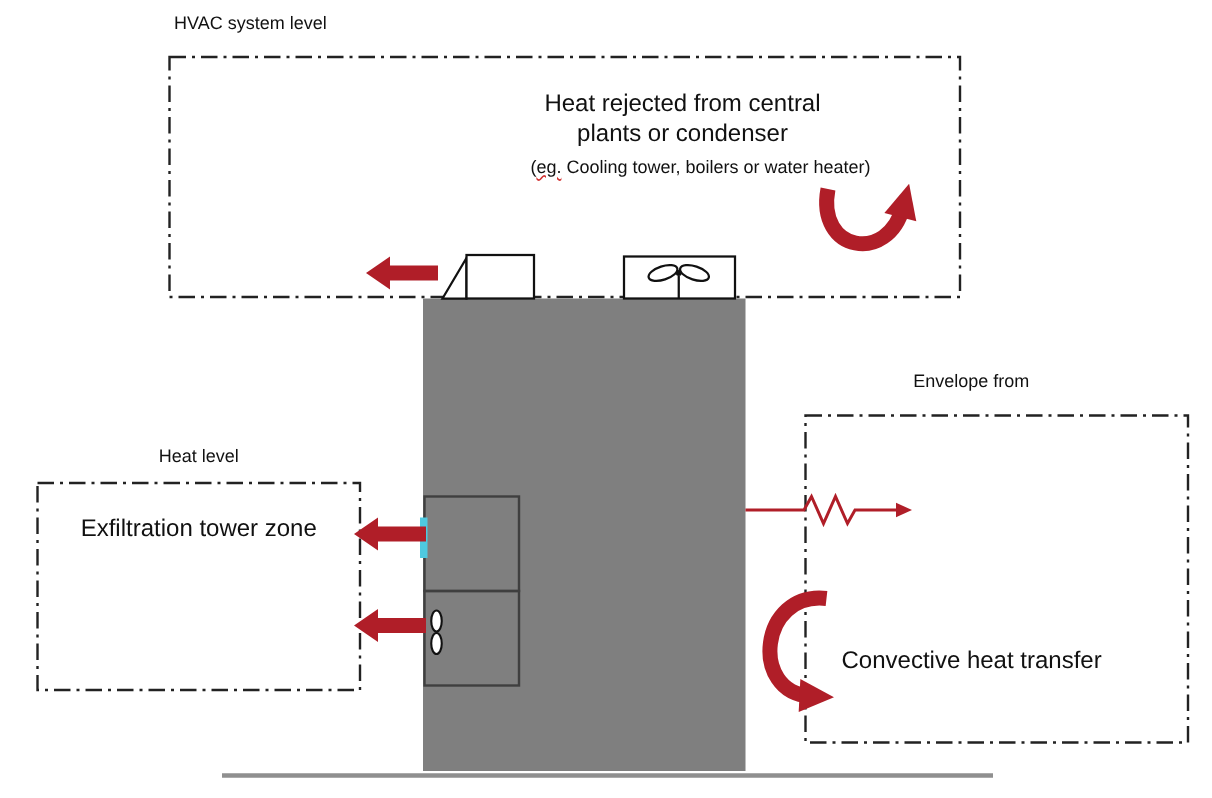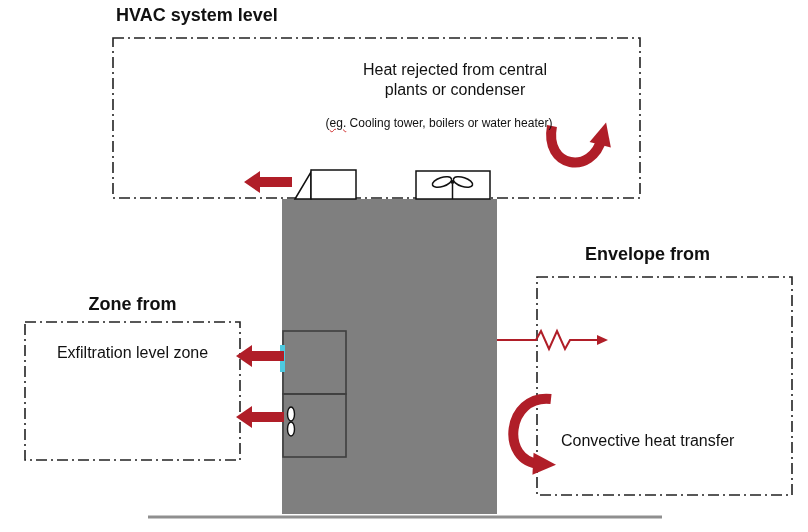--- a/index.html
+++ b/index.html
@@ -2,21 +2,21 @@
 <html><head>
 <meta charset="utf-8">
 <style>
   html,body{margin:0;padding:0;background:#ffffff;}
   .stage{
     position:relative;width:808px;height:532px;background:#ffffff;
     font-family:"Liberation Sans",sans-serif;color:#111111;overflow:hidden;
   }
   .stage svg{position:absolute;left:0;top:0;}
   .label{position:absolute;font-size:16px;line-height:20px;white-space:pre-line;}
-  .title{font-weight:bold;font-size:18px;}
+  .title{font-weight:normal;font-size:12px;}
   .center{text-align:center;}
   .sub{font-size:12px;line-height:15px;white-space:nowrap;}
   .eg{text-decoration:underline wavy #d03030;text-decoration-thickness:1px;}
   .ddbox{fill:none;stroke-width:1.6;stroke-dasharray:11 4 2 4;}
 </style>
 </head>
 <body>
 
 <div class="stage">
 
@@ -64,21 +64,21 @@
     <path d="M 552 126 C 544 168, 592 176, 602 138" fill="none" stroke-width="10" marker-end="url(#headBig)" stroke="#b01e28"></path>
 
     <path d="M 551 399 C 506 394, 500 462, 540 464" fill="none" stroke-width="10" marker-end="url(#headBig)" stroke="#b01e28"></path>
 
     <path d="M 497 340 H 536 L 541 331 L 549 349 L 557 331 L 565 349 L 570 340 H 602" fill="none" stroke-width="2" marker-end="url(#headSmall)" stroke="#b01e28"></path>
   </svg>
 
   <div class="label title" style="left:116px;top:5px;">HVAC system level</div>
   <div class="label center" style="left:330px;top:60px;width:250px;">Heat rejected from central
 plants or condenser</div>
-  <div class="label sub center" style="left:309px;top:104px;width:260px;margin-top:12px;"><span>(</span><span class="eg">eg.</span><span> Cooling tower, boilers or water heater)</span></div>
+  <div class="label sub center" style="left:337px;top:104px;width:260px;"><span>(</span><span class="eg">eg.</span><span> Cooling tower, boilers or water heater)</span></div>
 
-  <div class="label title center" style="left:25px;top:294px;width:215px;">Zone from</div>
-  <div class="label center" style="left:30px;top:343px;width:205px;">Exfiltration level zone</div>
+  <div class="label title center" style="left:25px;top:294px;width:215px;">Heat level</div>
+  <div class="label center" style="left:30px;top:343px;width:205px;">Exfiltration tower zone</div>
 
   <div class="label title center" style="left:520px;top:244px;width:255px;">Envelope from</div>
   <div class="label" style="left:561px;top:431px;">Convective heat transfer</div>
 
 </div>
 
 </body></html>

